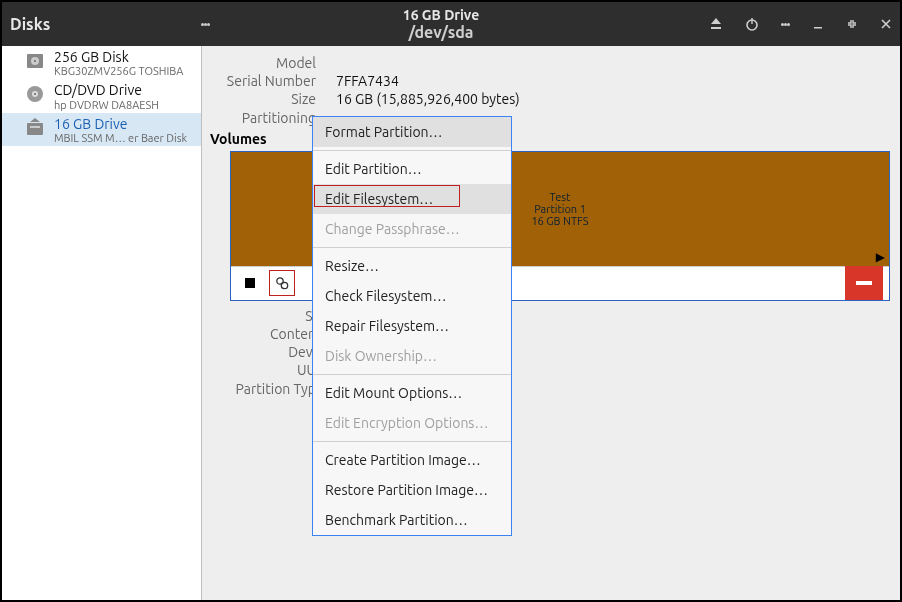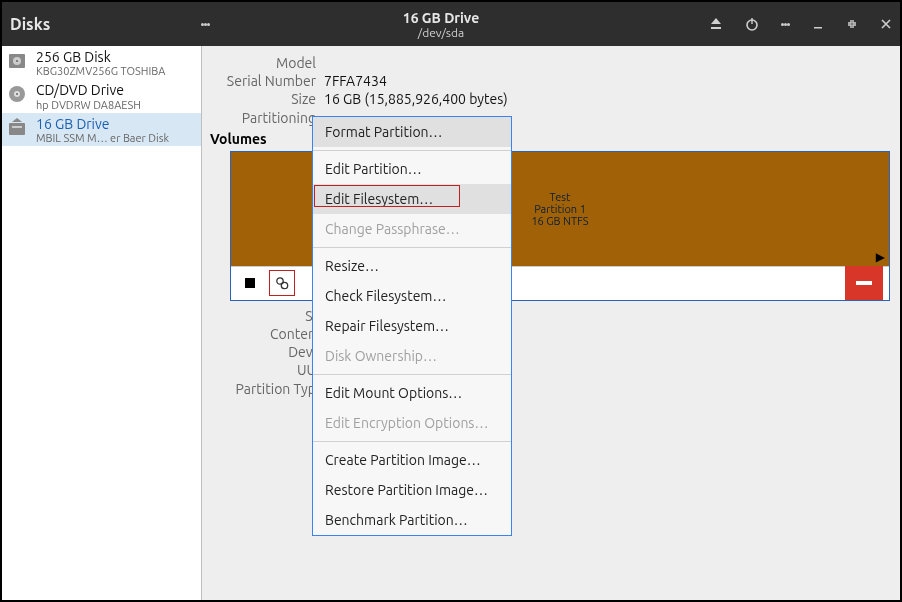--- a/index.html
+++ b/index.html
@@ -2,34 +2,34 @@
 <html><head>
 <meta charset="utf-8">
 <style>
   * { margin: 0; padding: 0; box-sizing: border-box; font-family: "Segoe UI", "Ubuntu", Arial, sans-serif; }
   body { background: #f0f0f0; width: 902px; height: 602px; border: 2px solid #000; overflow: hidden; }
   .header { background: #2e2e2e; color: #e6e6e6; height: 44px; display: flex; align-items: center; padding: 0 8px; }
   .hdr-left { width: 200px; display: flex; align-items: center; gap: 8px; text-align: right; }
   .hdr-title-left { font-weight: bold; }
   .hdr-center { flex: 1; text-align: center; }
   .hdr-center .t1 { font-weight: bold; font-size: 14px; }
-  .hdr-center .t2 { font-size: 12px; color: #cfcfcf; }
+  .hdr-center .t2 { font-size: 16px; color: #cfcfcf; font-weight: bold; }
   .hdr-right { width: 220px; display: flex; gap: 22px; justify-content: flex-end; align-items: center; }
   .hdr-btn { color: #cfcfcf; cursor: pointer; display: flex; align-items: center; justify-content: center; }
   .main { display: flex; height: calc(100% - 44px); }
   .sidebar { width: 200px; background: #fff; border-right: 1px solid #bfbfbf; }
-  .disk-item { display: flex; gap: 8px; padding: 4px 6px 2px 4px; cursor: pointer; }
+  .disk-item { display: flex; gap: 8px; padding: 4px 6px 2px 22px; cursor: pointer; }
   .disk-item.selected { background: #d8e7f4; }
   .di-icon { width: 22px; height: 22px; display: flex; align-items: center; justify-content: center; color: #4c4c4c; }
   .di-text { line-height: 1.1; }
   .di-line1 { font-size: 14px; color: #111; }
   .disk-item.selected .di-line1 { color: #1a5fb4; }
   .di-line2 { font-size: 11px; color: #666; }
   .content { flex: 1; background: #eeeeee; padding: 8px 10px 8px 0; position: relative; }
-  .kv { display: flex; font-size: 14px; line-height: 1.3; }
+  .kv { display: flex; font-size: 14px; line-height: 1.3; gap: 12px; }
   .kv .k { width: 122px; text-align: right; color: #666; padding-right: 8px; }
   .kv .v { color: #111; }
   .section-h { font-weight: bold; font-size: 14px; padding: 4px 0 4px 8px; }
   .volbox { margin: 0 0 0 28px; border: 1px solid #2a62c0; }
   .vol-inner { background: #a16207; height: 114px; display: flex; align-items: center; justify-content: center; flex-direction: column; color: #0a1f36; font-size: 11px; text-align: center; position: relative; }
   .vol-inner .play { position: absolute; right: 4px; bottom: 2px; font-size: 12px; color: #000;}
   .vol-toolbar { background: #fff; height: 34px; display: flex; align-items: center; padding: 0 6px; gap: 6px; border-top: 1px solid #ccc; }
   .tbtn { width: 26px; height: 26px; display: flex; align-items: center; justify-content: center; cursor: pointer; }
   .tbtn.stop { color:#000;}
   .tbtn.gear { border: 1.5px solid #c02020; }

